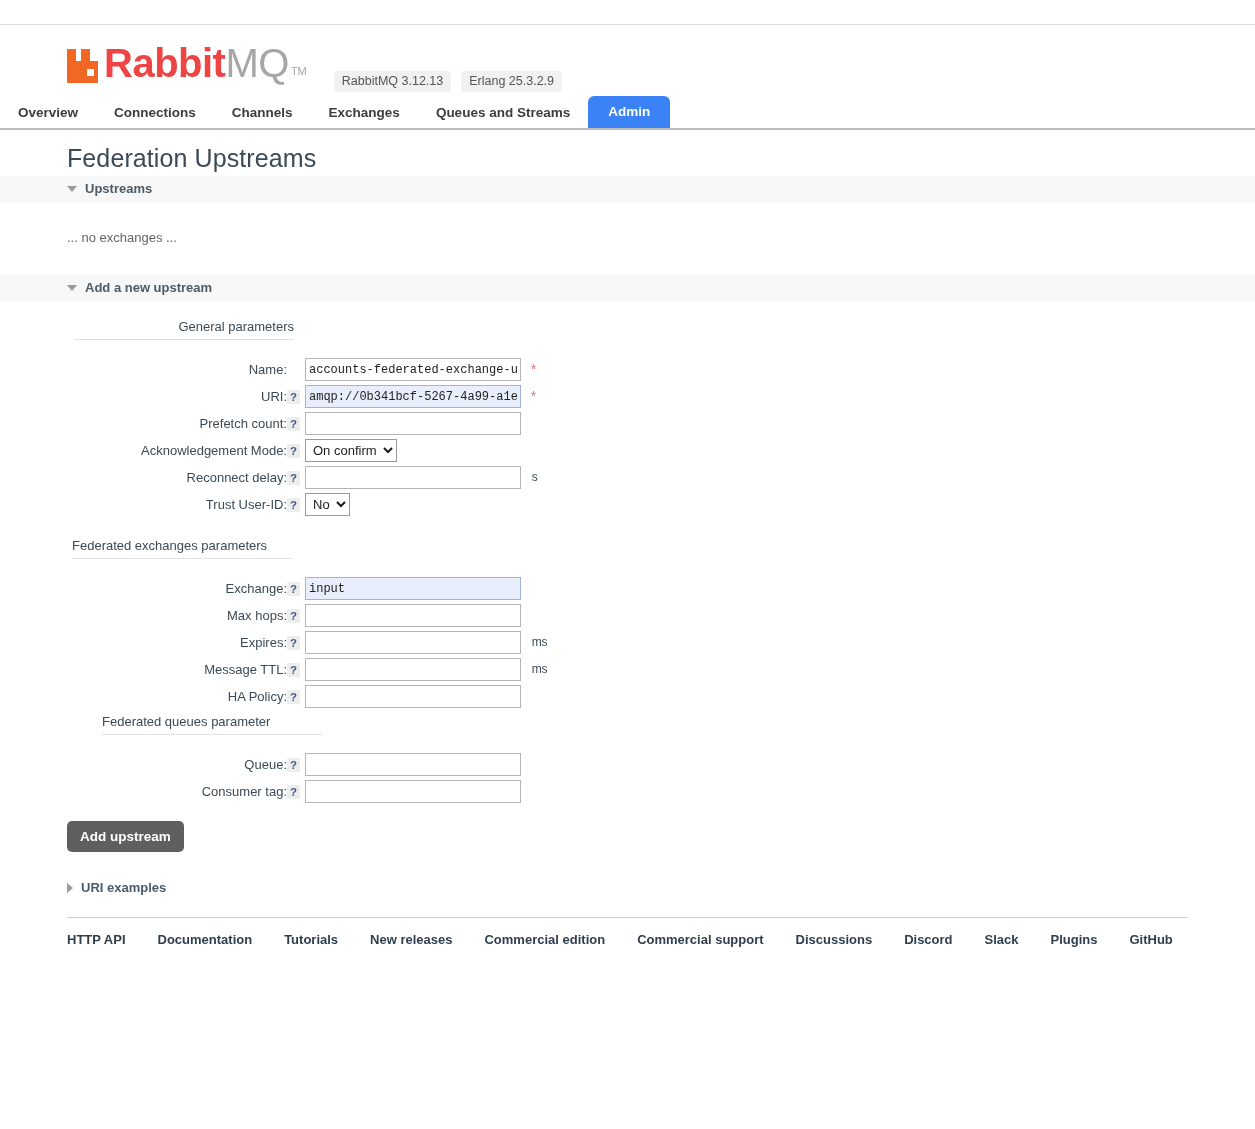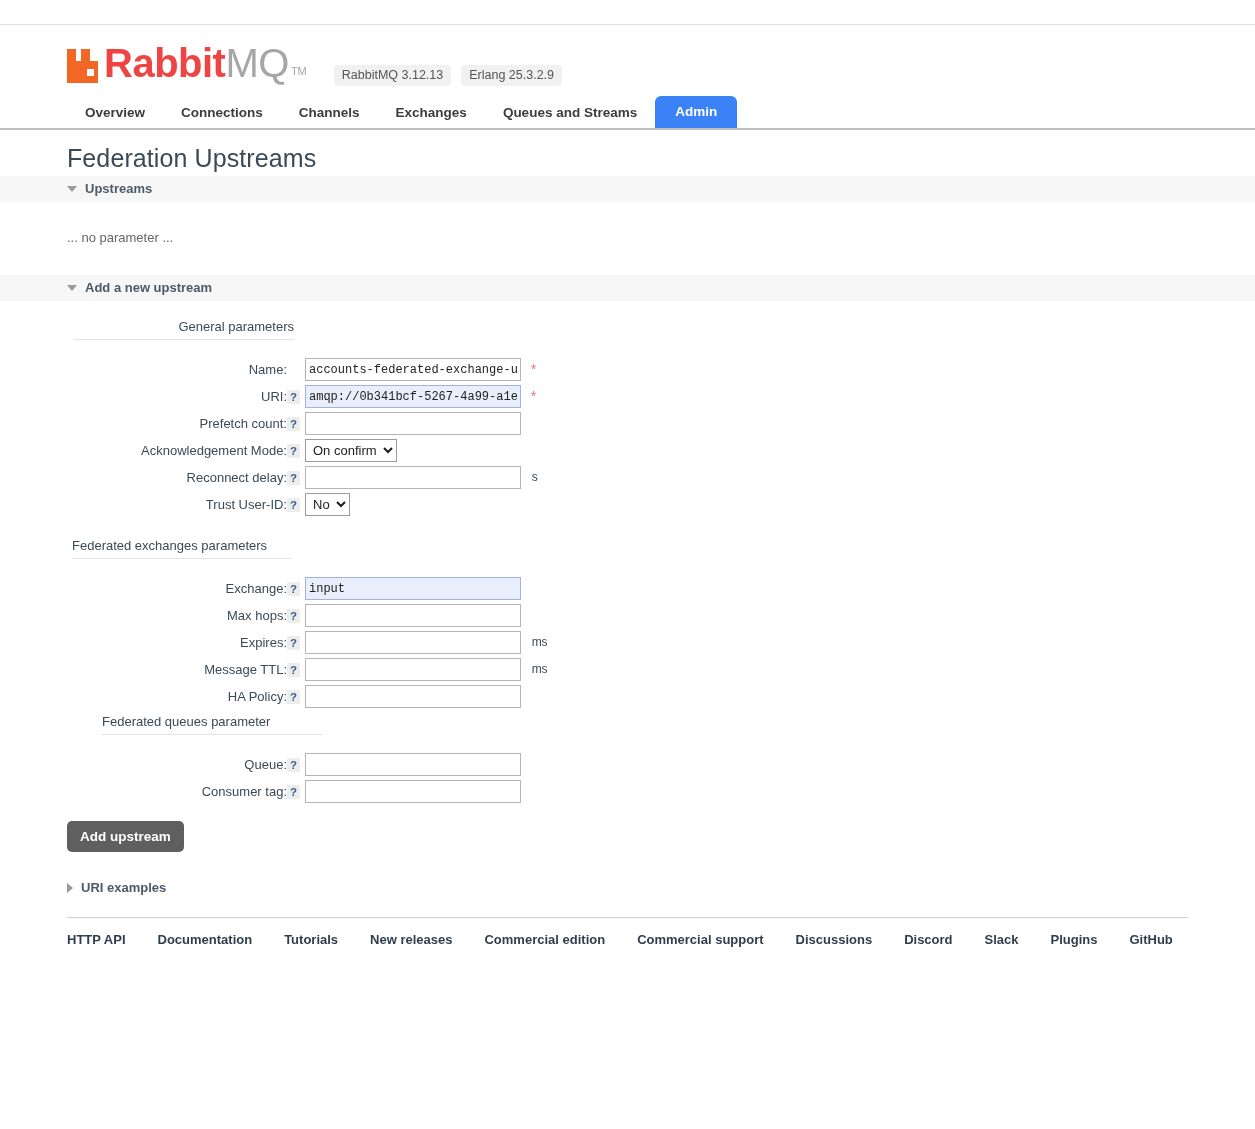--- a/index.html
+++ b/index.html
@@ -89,35 +89,34 @@
     font-size: 11px;
     margin-left: 2px;
     position: relative;
     top: -2px;
   }
   .versions {
     display: flex;
     gap: 10px;
     margin-left: 27px;
     position: relative;
-    top: 22px;
+    top: 28px;
   }
   .version-badge {
     background: #f1f1f1;
     color: #555555;
     border-radius: 4px;
     padding: 3px 8px 4px 8px;
     font-size: 12.5px;
     white-space: nowrap;
   }
 
   
   .nav {
     margin-top: 15px;
-    padding-left: 67px;
     border-bottom: 2px solid #bfbfbf;
     display: flex;
     align-items: flex-end;
     height: 30px;
   }
   .nav-item {
     font-size: 13.5px;
     font-weight: 700;
     color: #3c3c3c;
     padding: 7px 18px 8px 18px;
@@ -330,21 +329,21 @@
     <a class="nav-item">Queues and Streams</a>
     <a class="nav-item active">Admin</a>
   </div>
 
   <h1 class="page-title">Federation Upstreams</h1>
 
   <div class="section-bar">
     <span class="tri down"></span>
     <span>Upstreams</span>
   </div>
-  <div class="empty-note">... no parameter ...</div>
+  <div class="empty-note">... no exchanges ...</div>
 
   <div class="section-bar">
     <span class="tri down"></span>
     <span>Add a new upstream</span>
   </div>
 
   <div class="form-area">
 
     
     <div class="sub-head indent-a">General parameters</div>

